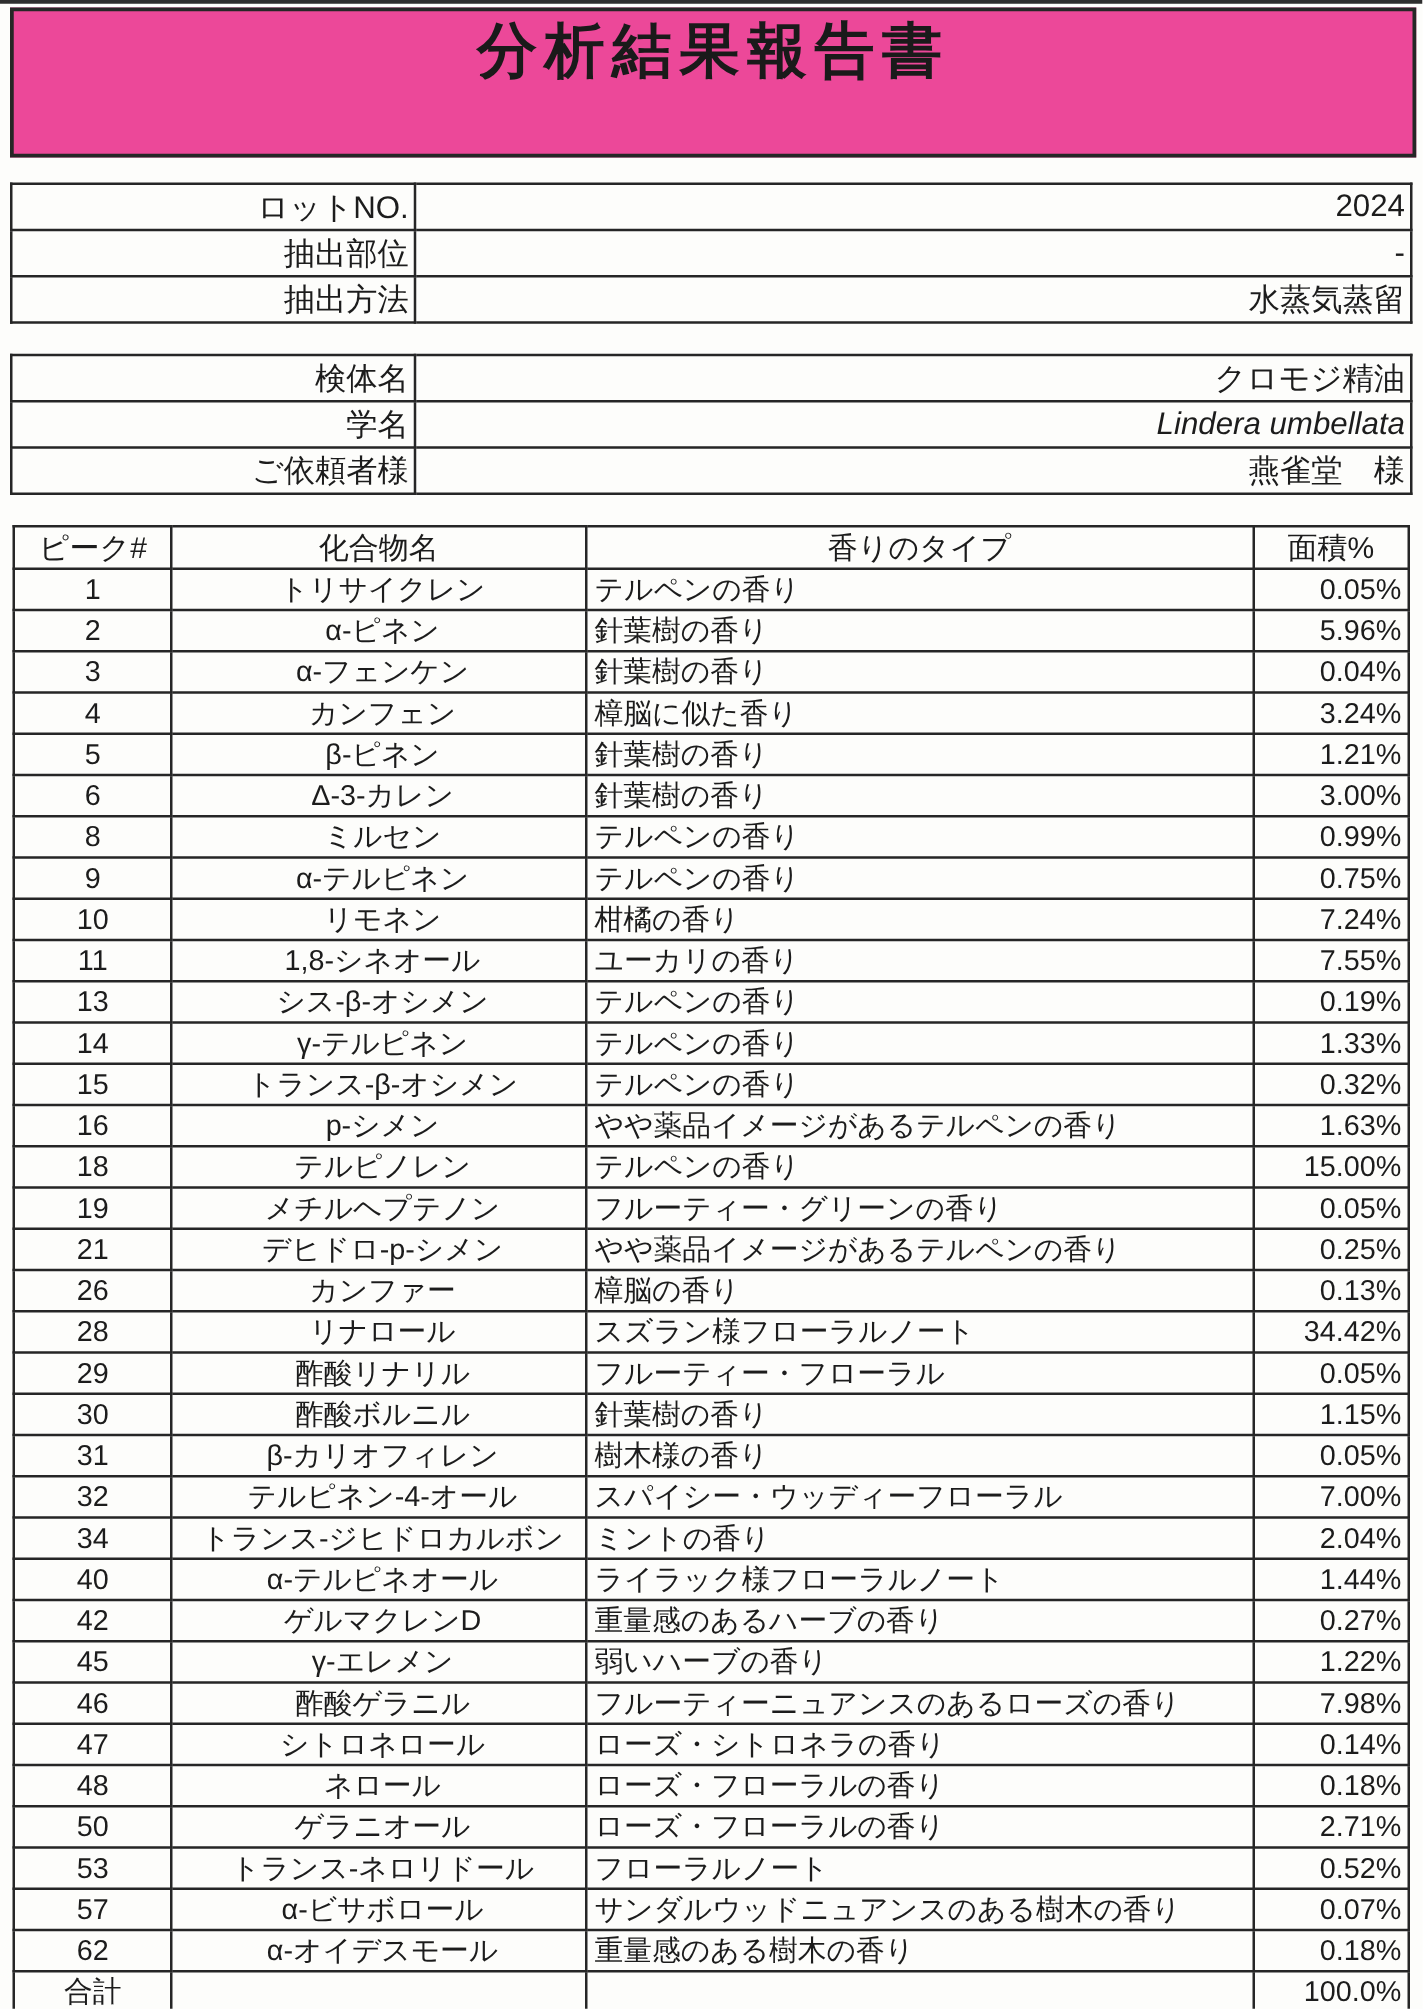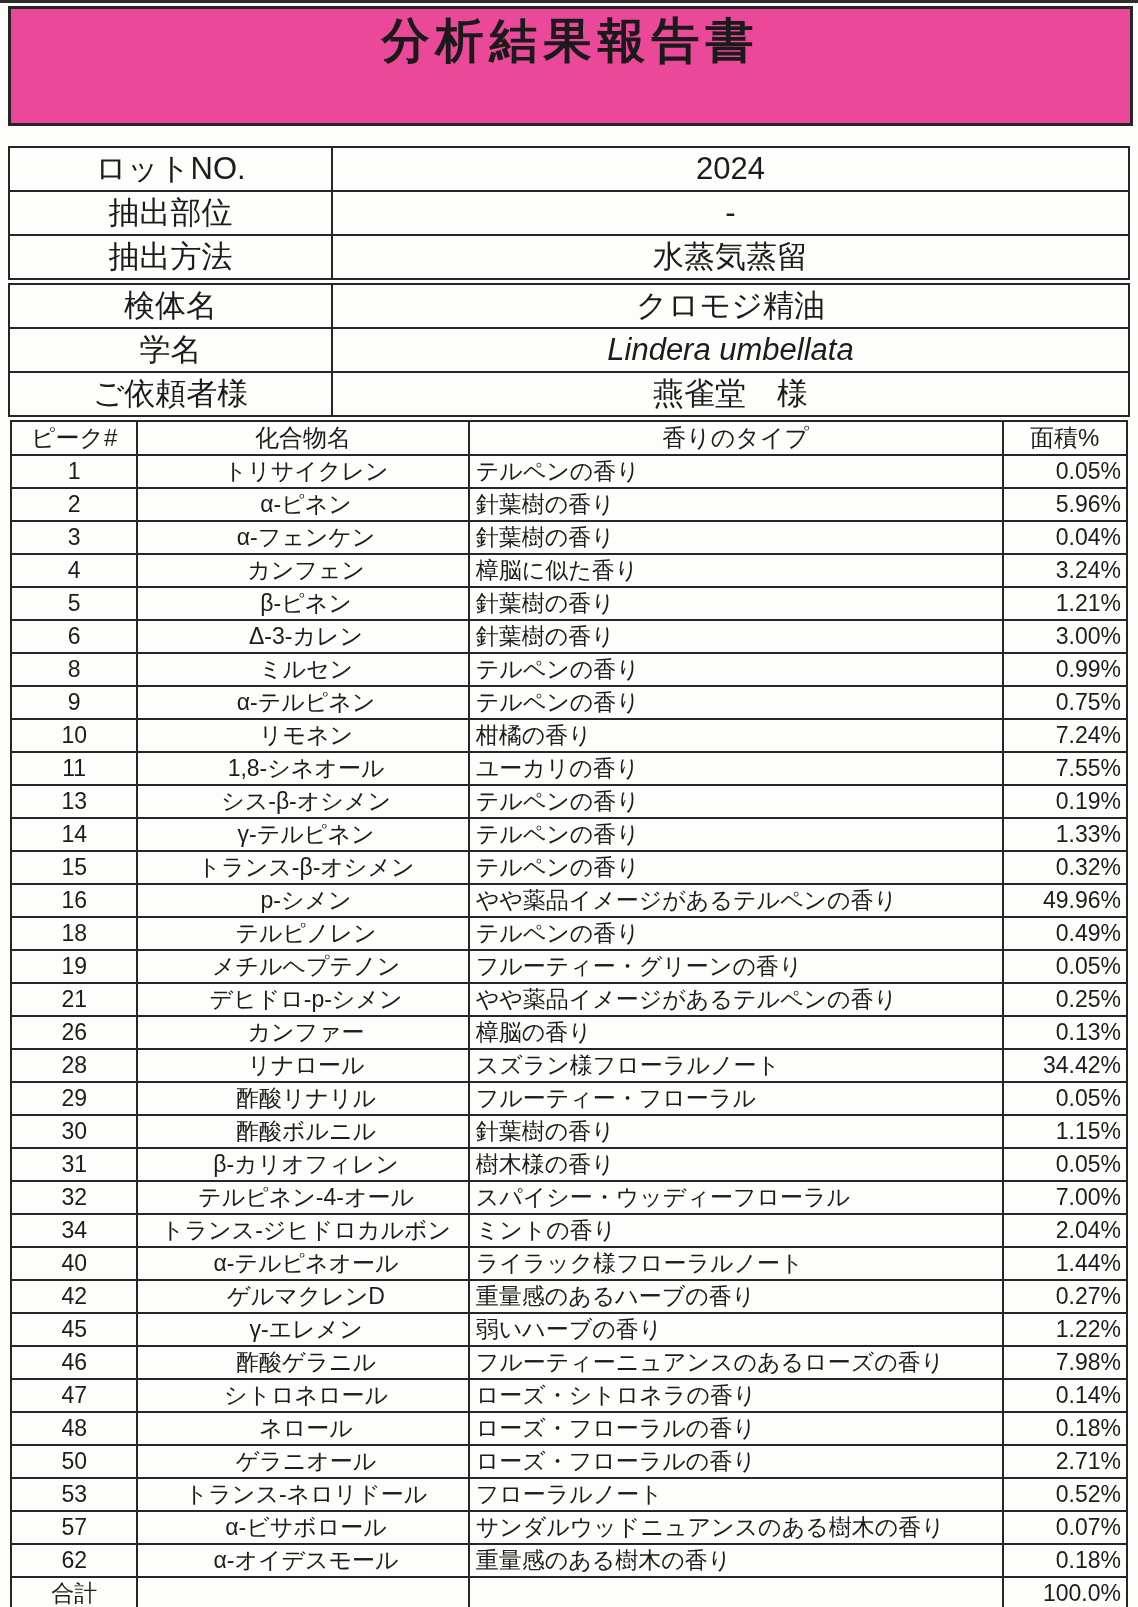--- a/index.html
+++ b/index.html
@@ -25,22 +25,22 @@
   }
 
   
   table { border-collapse:collapse; table-layout:fixed; background:#fdfdfb; }
   .info-table { position:absolute; left:8px; width:1122px; }
   .info-table.t1 { top:146px; }
   .info-table.t2 { top:283px; }
   .info-table td {
     border:2.5px solid #262626;
     height:35px;
-    font-size:31px;
-    text-align:center;
+    font-size:25px;
+    text-align:right;
     vertical-align:middle;
     padding:0 4px;
     overflow:hidden; white-space:nowrap;
   }
   .info-table .label { width:313px; }
   .sci { font-style:italic; }
 
   
   .main-table { position:absolute; left:10px; top:420px; width:1118px; }
   .main-table th, .main-table td {
@@ -188,27 +188,27 @@
         <tr>
           <td class="c1">15</td>
           <td class="c2">トランス-β-オシメン</td>
           <td class="c3">テルペンの香り</td>
           <td class="c4">0.32%</td>
         </tr>
         <tr>
           <td class="c1">16</td>
           <td class="c2">p-シメン</td>
           <td class="c3">やや薬品イメージがあるテルペンの香り</td>
-          <td class="c4">49.96%</td>
+          <td class="c4">1.63%</td>
         </tr>
         <tr>
           <td class="c1">18</td>
           <td class="c2">テルピノレン</td>
           <td class="c3">テルペンの香り</td>
-          <td class="c4">0.49%</td>
+          <td class="c4">15.00%</td>
         </tr>
         <tr>
           <td class="c1">19</td>
           <td class="c2">メチルヘプテノン</td>
           <td class="c3">フルーティー・グリーンの香り</td>
           <td class="c4">0.05%</td>
         </tr>
         <tr>
           <td class="c1">21</td>
           <td class="c2">デヒドロ-p-シメン</td>

